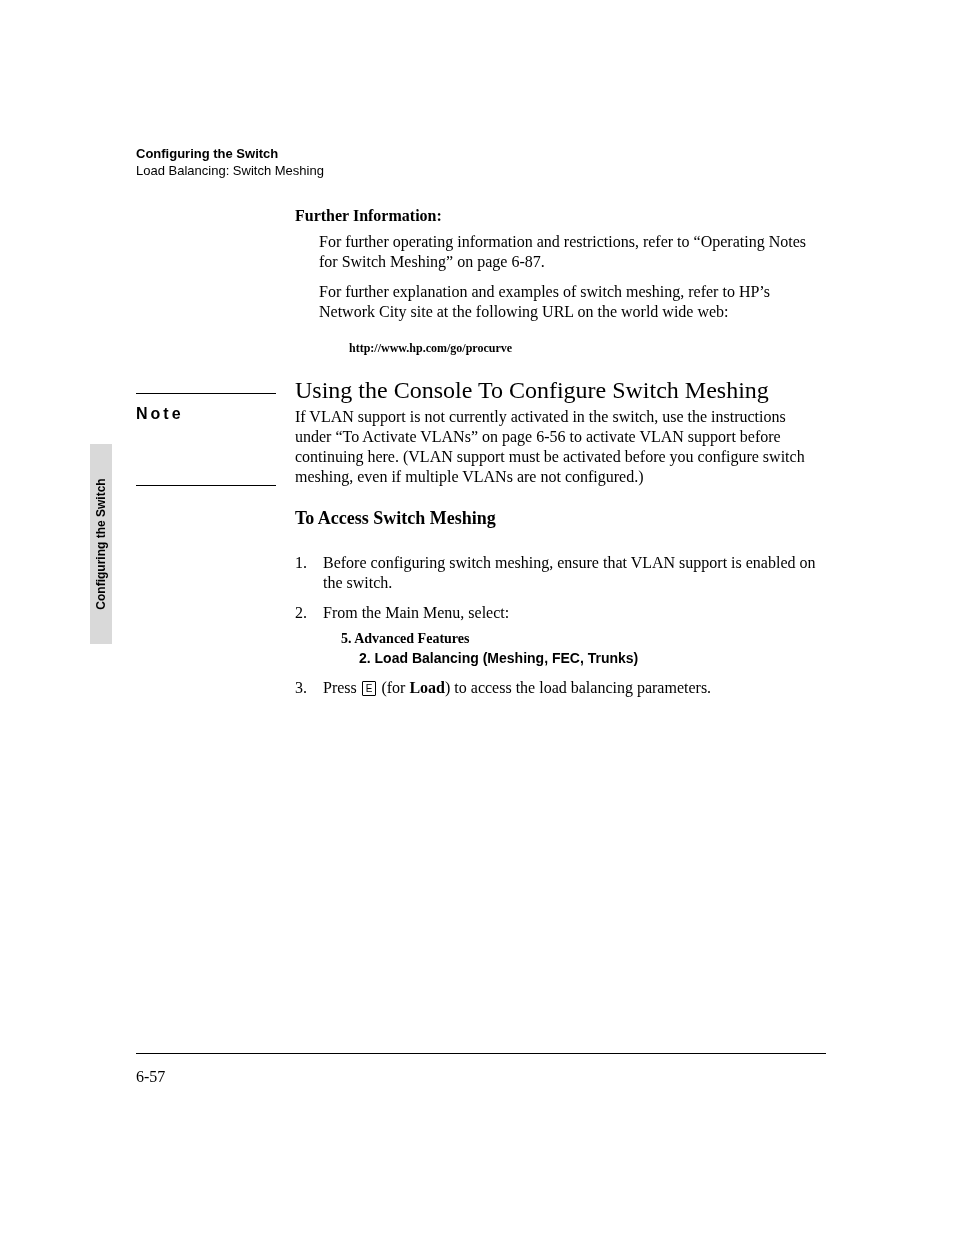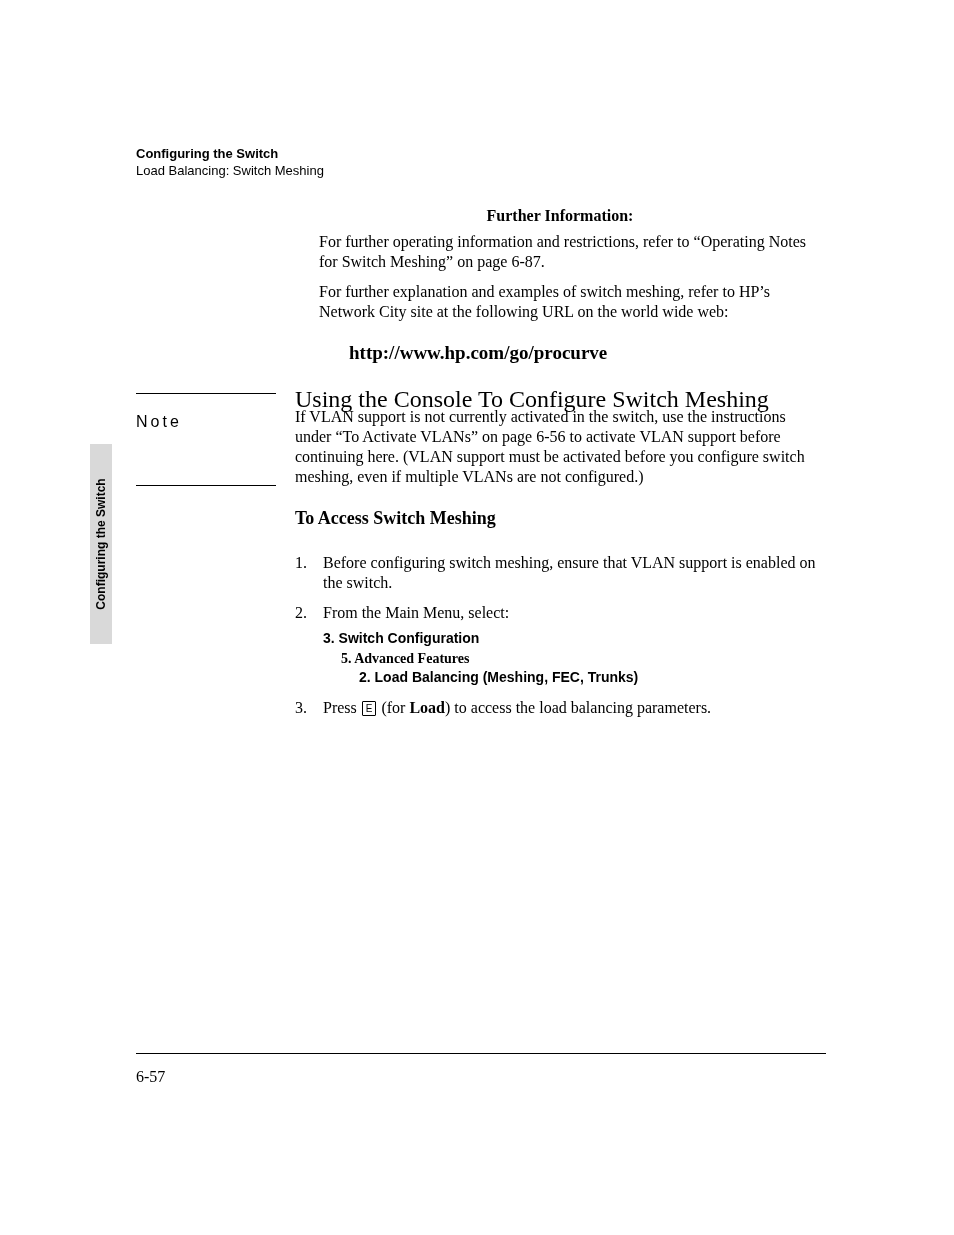--- a/index.html
+++ b/index.html
@@ -54,33 +54,32 @@
     top: 206px;
     width: 530px;
     font-size: 16px;
     line-height: 1.25;
   }
   .content .further-heading {
     font-family: "Times New Roman", Times, serif;
     font-weight: bold;
     font-size: 16px;
     margin-bottom: 6px;
-    text-align: center;
   }
   .content .indent {
     margin-left: 24px;
     margin-bottom: 10px;
   }
   .content .url {
     font-family: "Times New Roman", Times, serif;
     font-weight: bold;
     margin-left: 54px;
     margin-top: 19px;
     margin-bottom: 20px;
-    font-size: 19px;
+    font-size: 12px;
   }
   .content h2.section {
     font-family: "Times New Roman", Times, serif;
     font-weight: normal;
     font-size: 24px;
     margin: 18px 0 4px 0;
     line-height: 1.2;
   }
   .note-block {
     position: absolute;
@@ -92,23 +91,23 @@
     border-top: 1px solid #000;
     position: absolute;
     left: 0;
     width: 140px;
   }
   .note-block .rule-top { top: 0; }
   .note-block .rule-bottom { top: 92px; }
   .note-block .note-label {
     position: absolute;
     left: 0;
-    top: 20px;
-    font-family: Arial, Helvetica, sans-serif;
-    font-weight: normal;
+    top: 12px;
+    font-family: Arial, Helvetica, sans-serif;
+    font-weight: bold;
     font-size: 16px;
     letter-spacing: 3px;
   }
   .note-block .note-body {
     position: absolute;
     left: 159px;
     top: 14px;
     width: 531px;
     font-size: 16px;
     line-height: 1.25;
@@ -210,21 +209,20 @@
     <h3 class="subsection">To Access Switch Meshing</h3>
     <ol class="steps">
       <li>
         <span class="num">1.</span>
         <span>Before configuring switch meshing, ensure that VLAN support is enabled on the switch.</span>
       </li>
       <li>
         <span class="num">2.</span>
         <span>From the Main Menu, select:</span>
         <div class="menu-path">
-          <div class="l1">3. Switch Configuration</div>
           <div class="l2">5. Advanced Features</div>
           <div class="l3">2. Load Balancing (Meshing, FEC, Trunks)</div>
         </div>
       </li>
       <li>
         <span class="num">3.</span>
         <span>Press </span><span class="keycap">E</span><span> (for </span><b>Load</b><span>) to access the load balancing parameters.</span>
       </li>
     </ol>
   </div>

